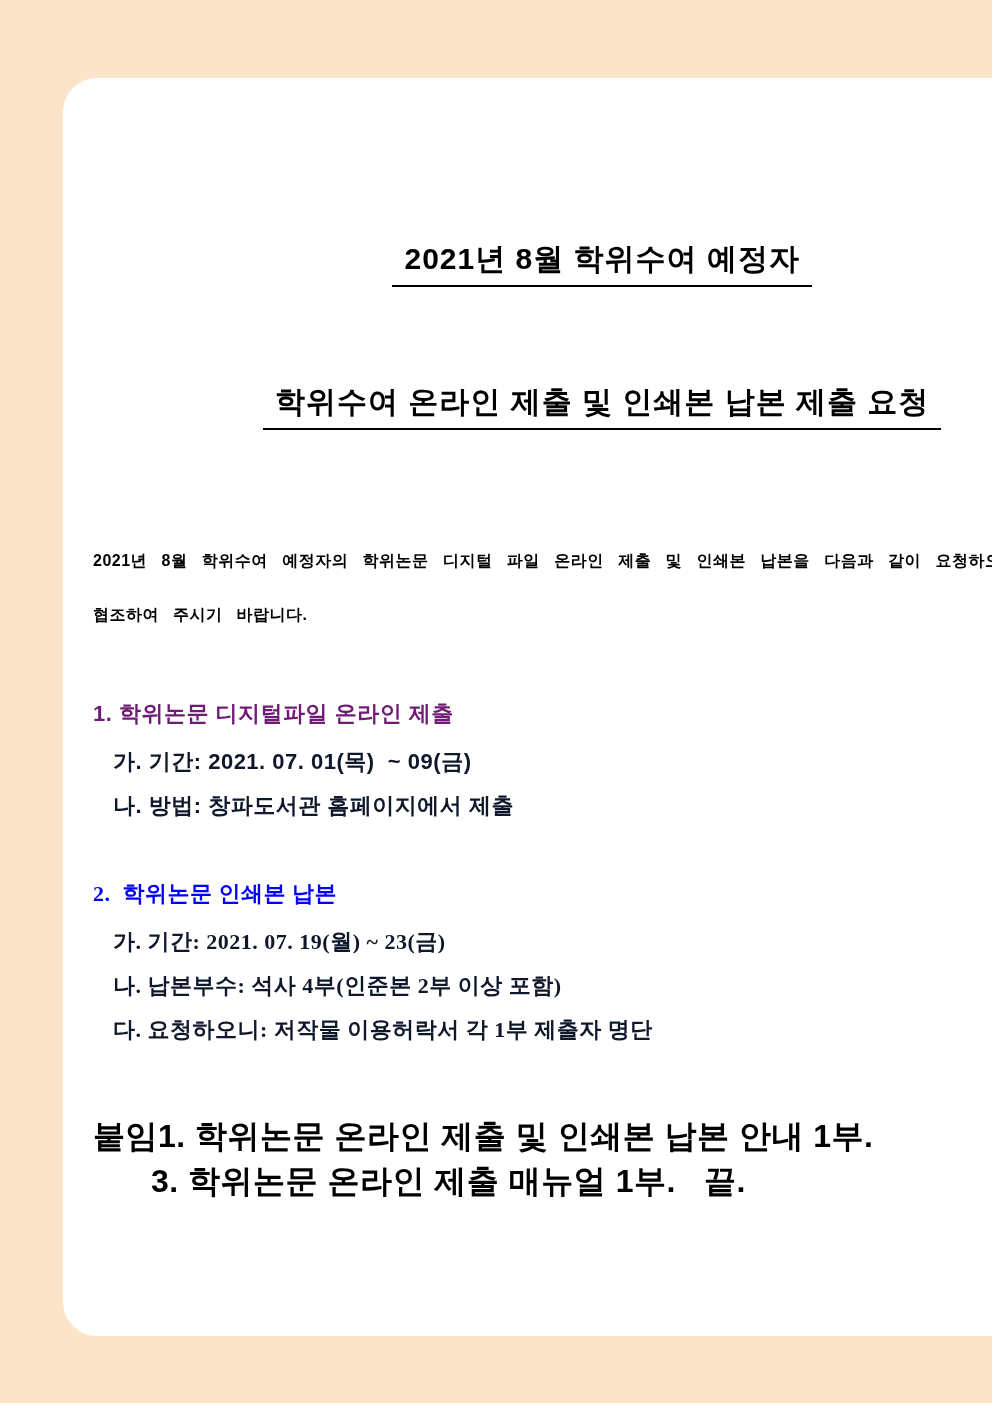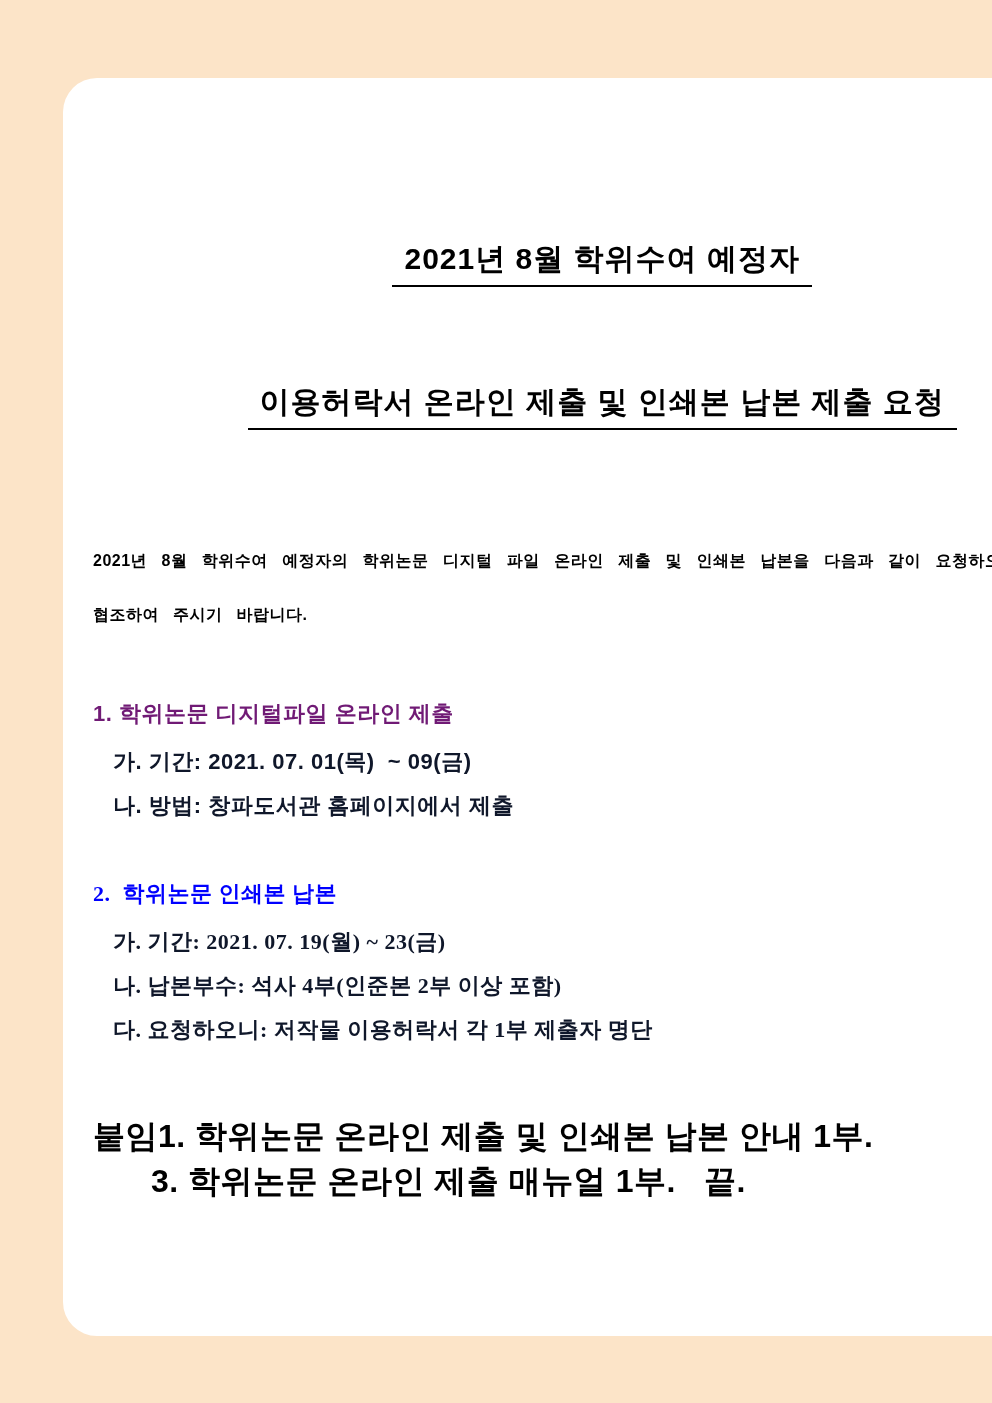--- a/index.html
+++ b/index.html
@@ -90,21 +90,21 @@
 
 <div class="page">
   <div class="card" style="background: rgb(255, 255, 255);">
     <div class="content">
 
       <div class="title-block">
         <div class="title-line">
           <span class="underlined">2021년 8월 학위수여 예정자</span>
         </div>
         <div class="title-line">
-          <span class="underlined">이용허락서 온라인 제출 및 인쇄본 납본 제출 요청</span>
+          <span class="underlined">학위수여 온라인 제출 및 인쇄본 납본 제출 요청</span>
         </div>
       </div>
 
       <p class="intro">2021년 8월 학위수여 예정자의 학위논문 디지털 파일 온라인 제출 및 인쇄본 납본을 다음과 같이 요청하오니 협조하여 주시기 바랍니다.</p>
 
       <div class="section section-1">
         <div class="section-heading accent" style="color: #701a75;">1. 학위논문 디지털파일 온라인 제출</div>
         <div class="section-item">가. 기간: 2021. 07. 01(목)  ~ 09(금)</div>
         <div class="section-item">나. 방법: 창파도서관 홈페이지에서 제출</div>
       </div>

